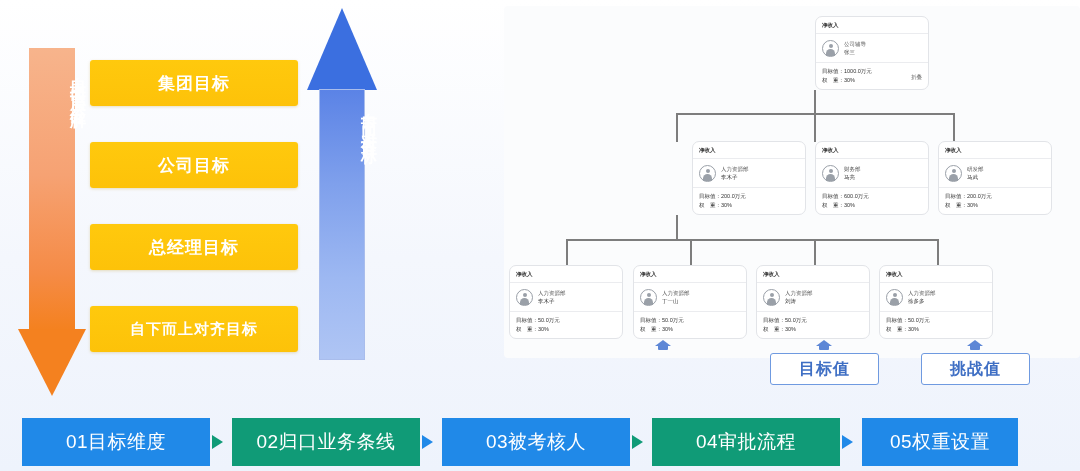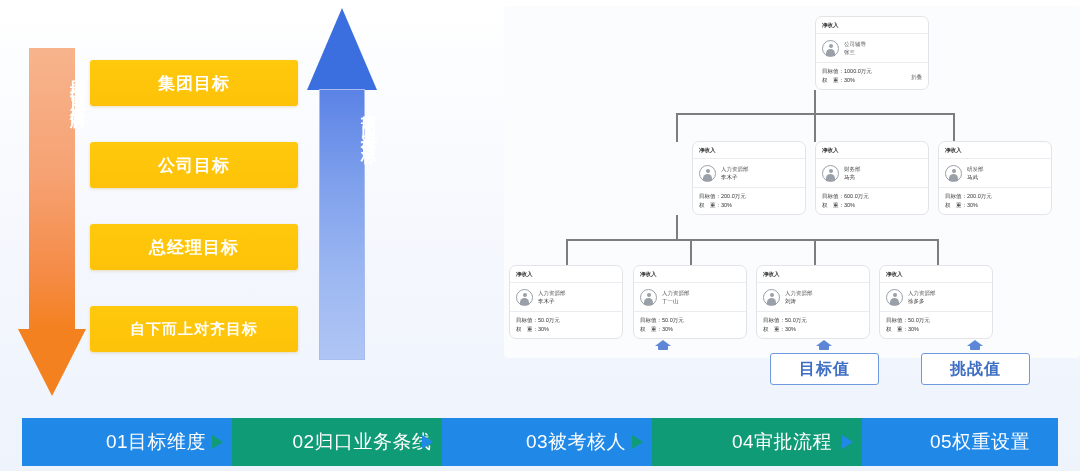--- a/index.html
+++ b/index.html
@@ -94,22 +94,22 @@
   .vcap:before{content:"";position:absolute;left:3px;top:4px;width:10px;height:6px;
     background:#5d87d6;border-radius:1px;}
   .vcap:after{content:"";position:absolute;left:0;top:0;width:0;height:0;
     border-left:8px solid transparent;border-right:8px solid transparent;
     border-bottom:6px solid #5d87d6;}
 
   
   .pbar{position:absolute;left:0;top:418px;width:1080px;height:48px;}
   .step{position:absolute;top:0;height:48px;display:flex;align-items:center;
     justify-content:center;color:#fff;font-size:19px;font-weight:400;letter-spacing:.5px;}
-  .step.blue{background:#2089e8;padding-left:40px;}
-  .step.teal{background:#109b77;padding-left:36px;}
+  .step.blue{background:#2089e8;}
+  .step.teal{background:#109b77;}
   .arr{position:absolute;top:17px;width:0;height:0;
     border-top:7px solid transparent;border-bottom:7px solid transparent;}
   .arr.toTeal{border-left:11px solid #109b77;}
   .arr.toBlue{border-left:11px solid #2089e8;}
 </style>
 </head>
 <body>
 
 <div id="stage">
 

